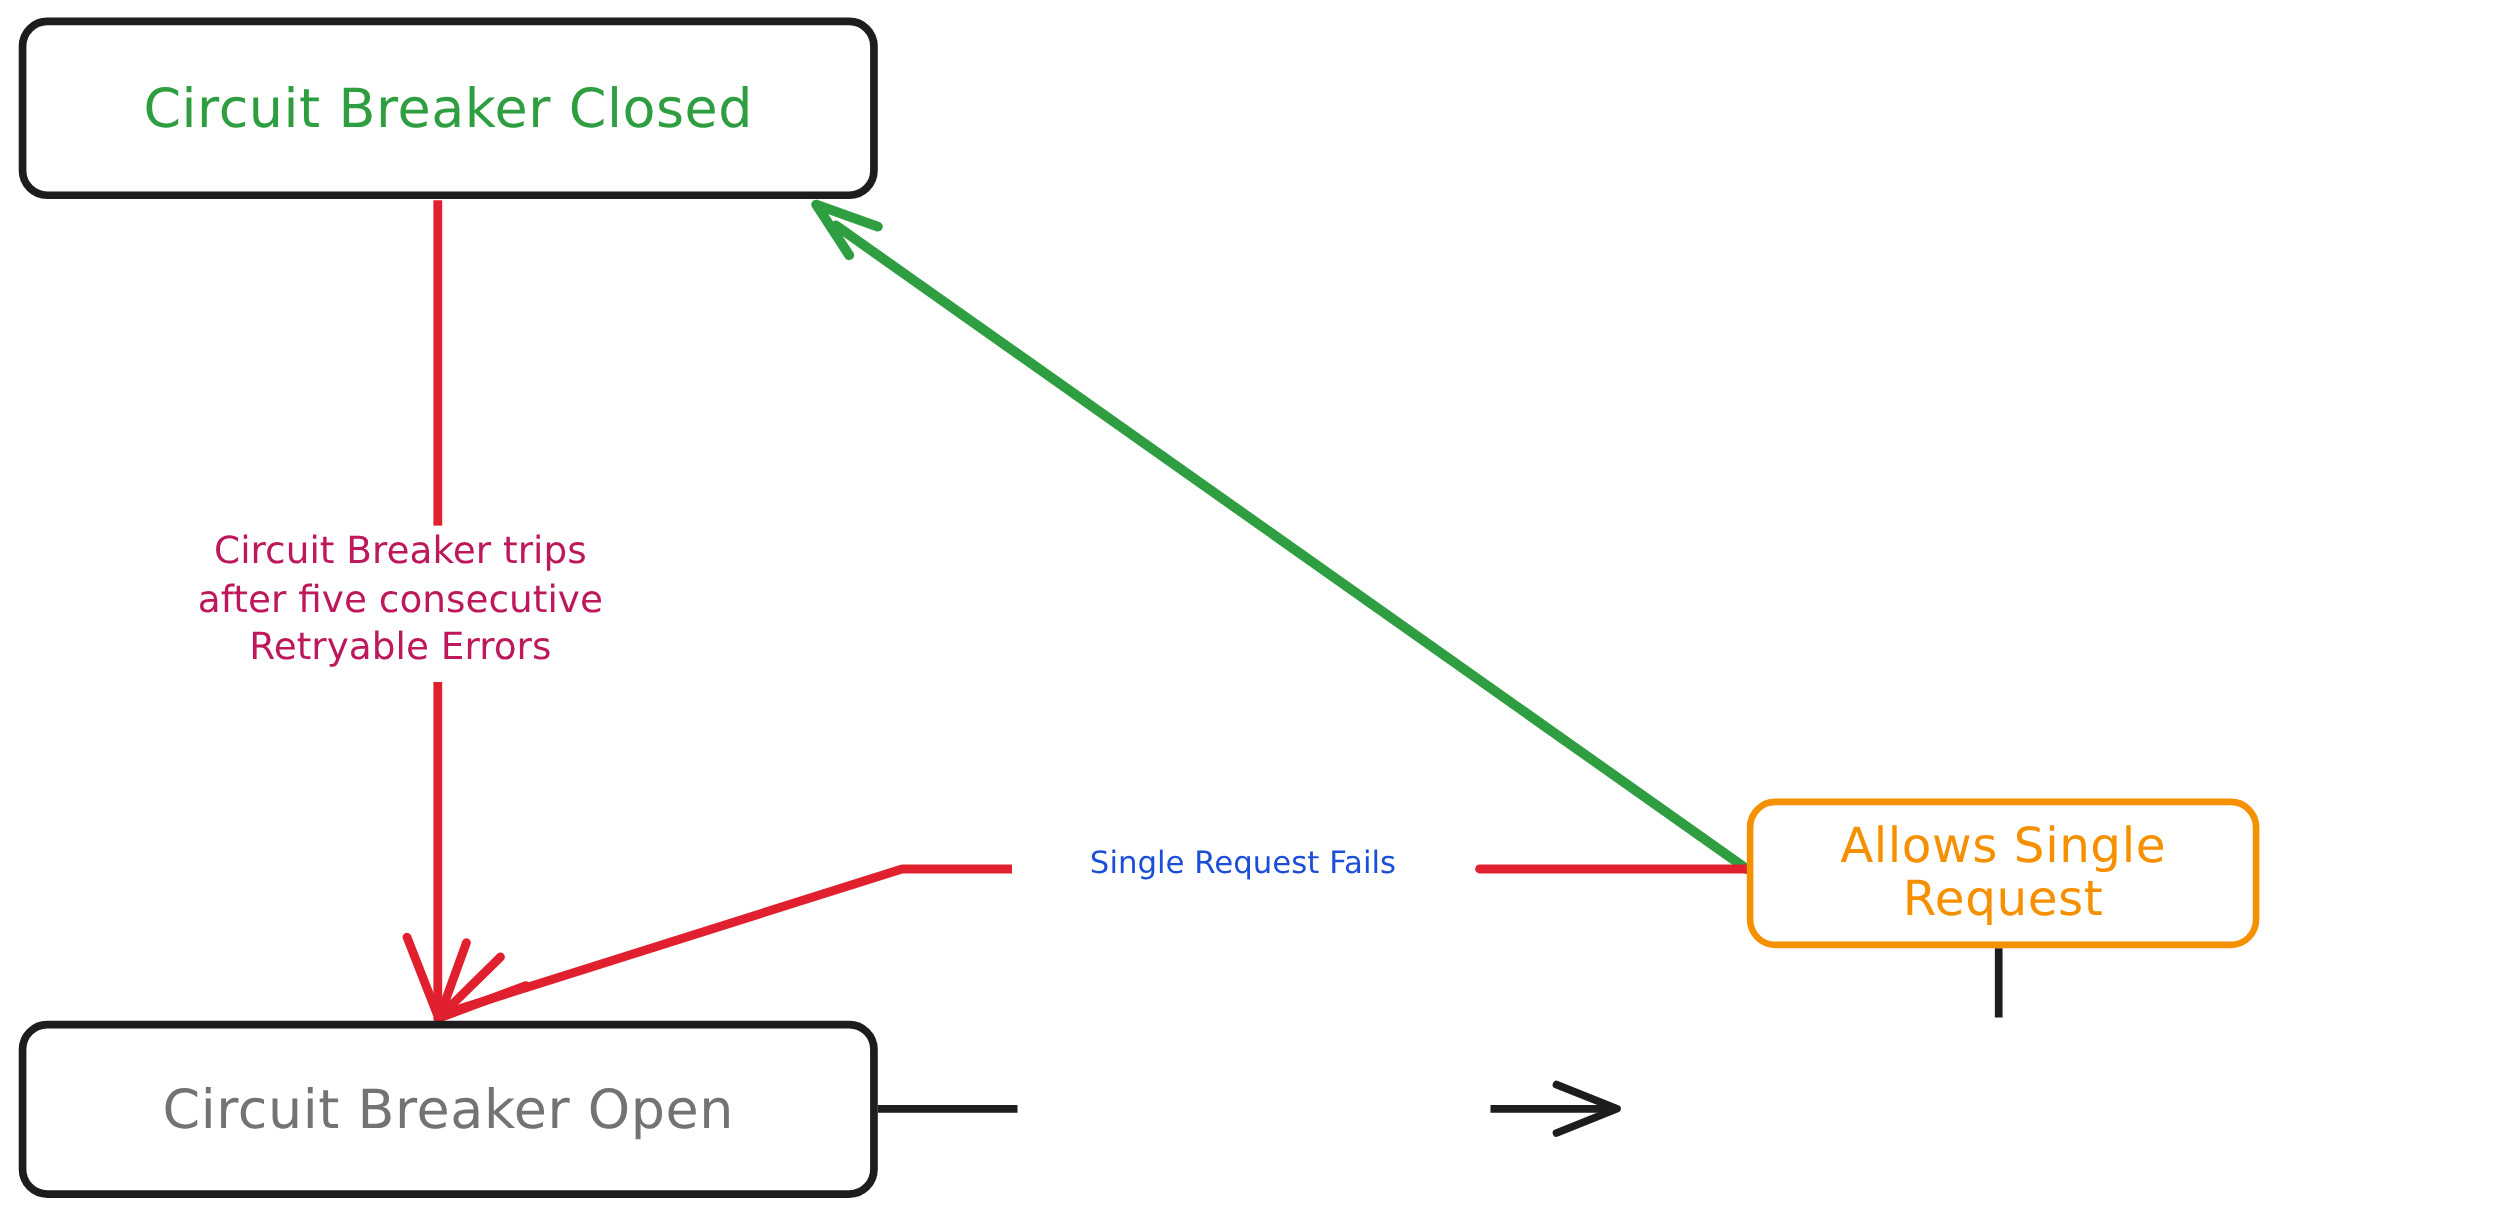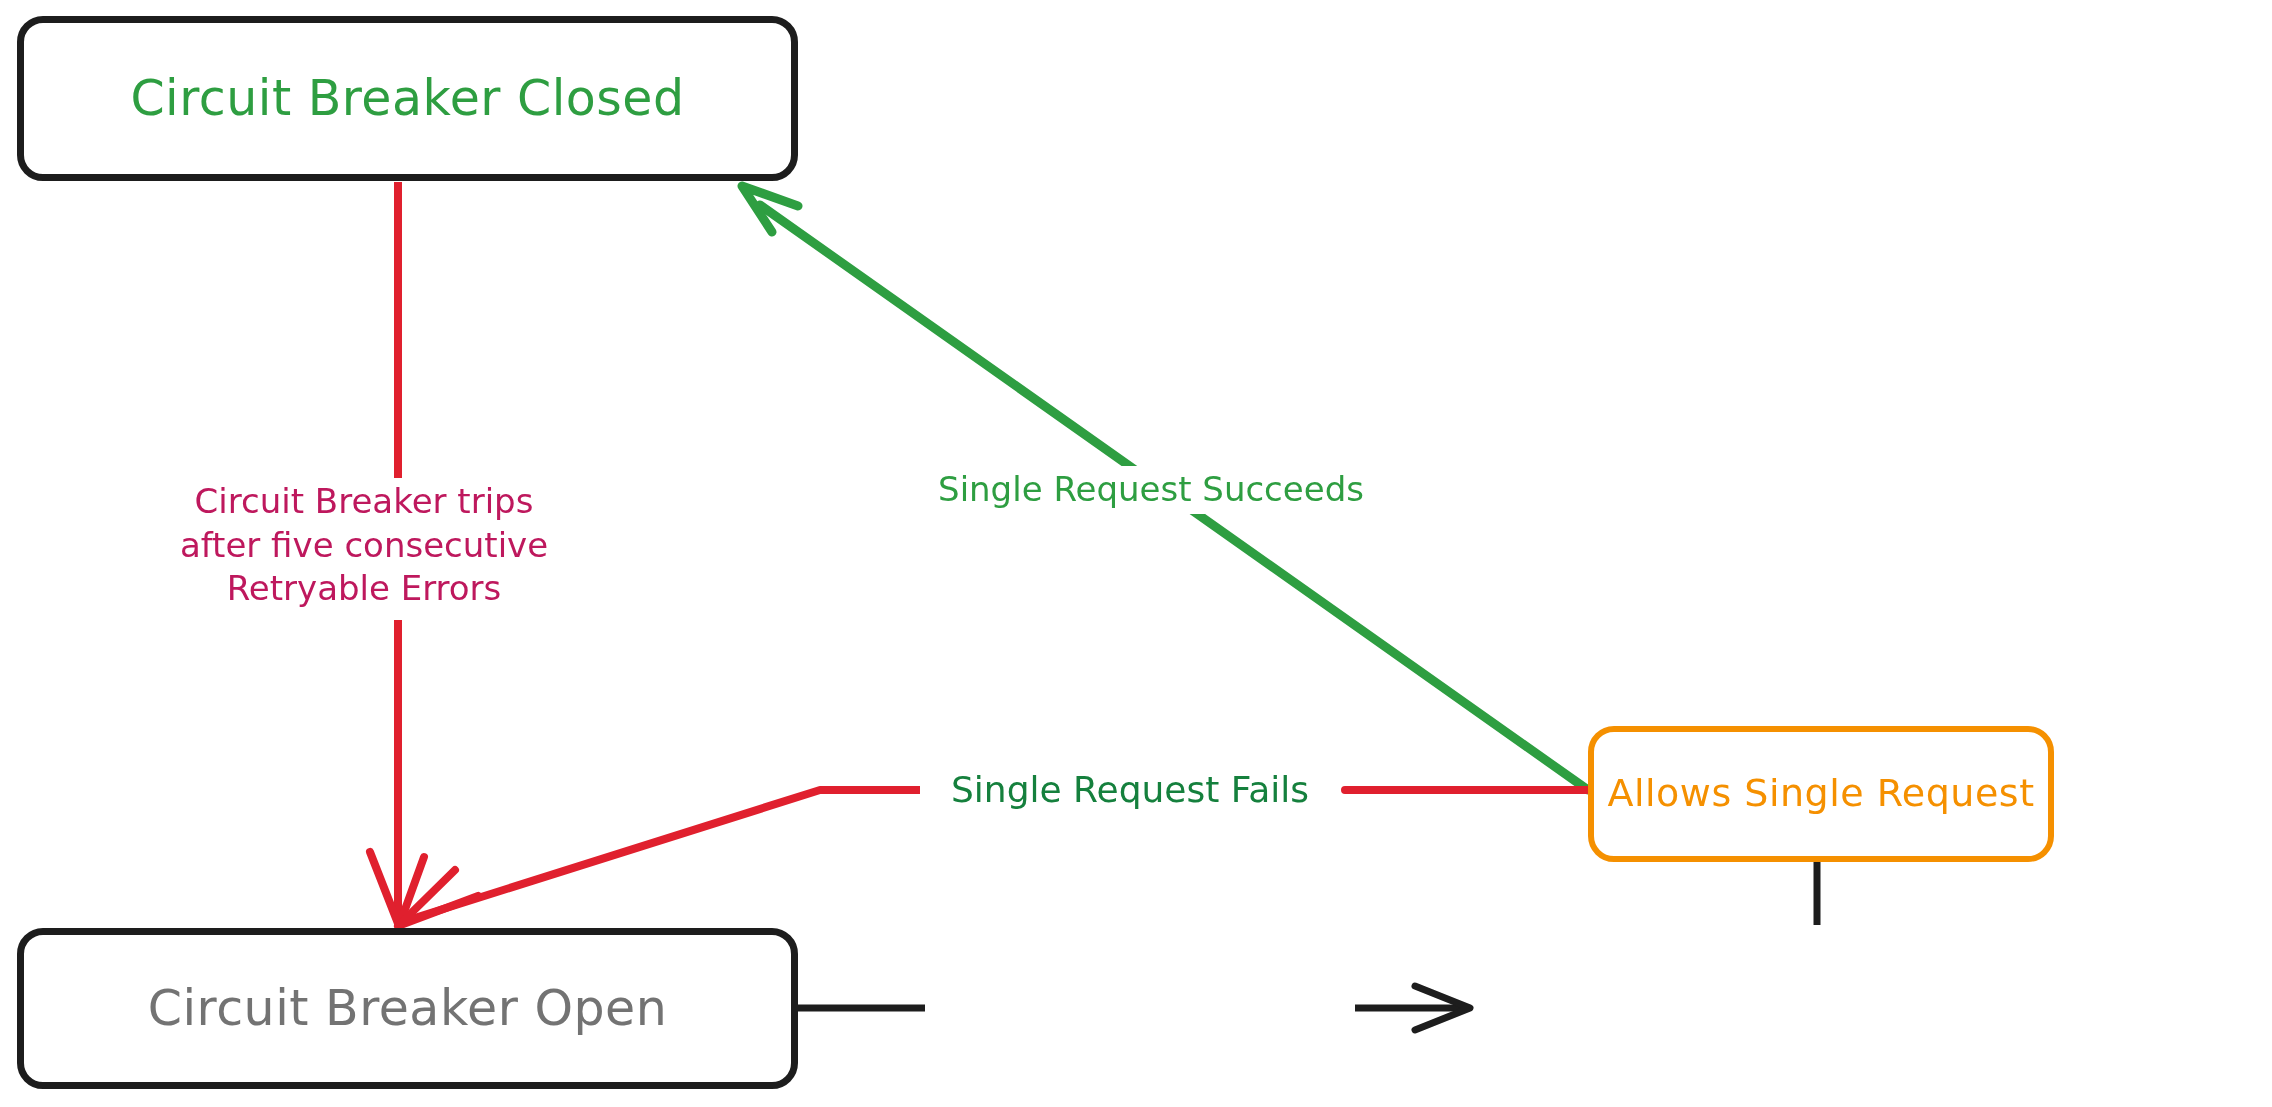--- a/index.html
+++ b/index.html
@@ -76,21 +76,21 @@
     font-size: 49px;
     color: #f59000;
   }
   #node-allows-single {
     left: 1588px;
     top: 726px;
     width: 466px;
     height: 136px;
   }
   #node-allows-single .node-label {
-    font-size: 38px;
+    font-size: 44px;
     color: #f59000;
   }
   .edge-label {
     position: absolute;
     font-family: "DejaVu Sans", sans-serif;
     text-align: center;
     line-height: 1.28;
     white-space: pre-line;
     background: #ffffff;
     padding: 2px 8px;
@@ -107,22 +107,22 @@
     left: 896px;
     top: 466px;
     width: 510px;
     font-size: 34px;
     color: #2e9e41;
   }
   #label-fails {
     left: 920px;
     top: 765px;
     width: 420px;
-    font-size: 36px;
-    color: #15803d;
+    font-size: 28px;
+    color: #1d4ed8;
   }
   #label-delay {
     left: 930px;
     top: 955px;
     width: 430px;
     font-size: 34px;
     color: #1d1d1d;
   }
 </style>
 </head>
@@ -167,18 +167,17 @@
 
 
   <div class="node node-orange" id="node-allows-single">
     <span class="node-label">Allows Single Request</span>
   </div>
 
   <div class="edge-label" id="label-trips">Circuit Breaker trips
 after five consecutive
 Retryable Errors</div>
 
-  <div class="edge-label" id="label-succeeds">Single Request Succeeds</div>
 
   <div class="edge-label" id="label-fails">Single Request Fails</div>
 
 
 </div>
 
 </body></html>

